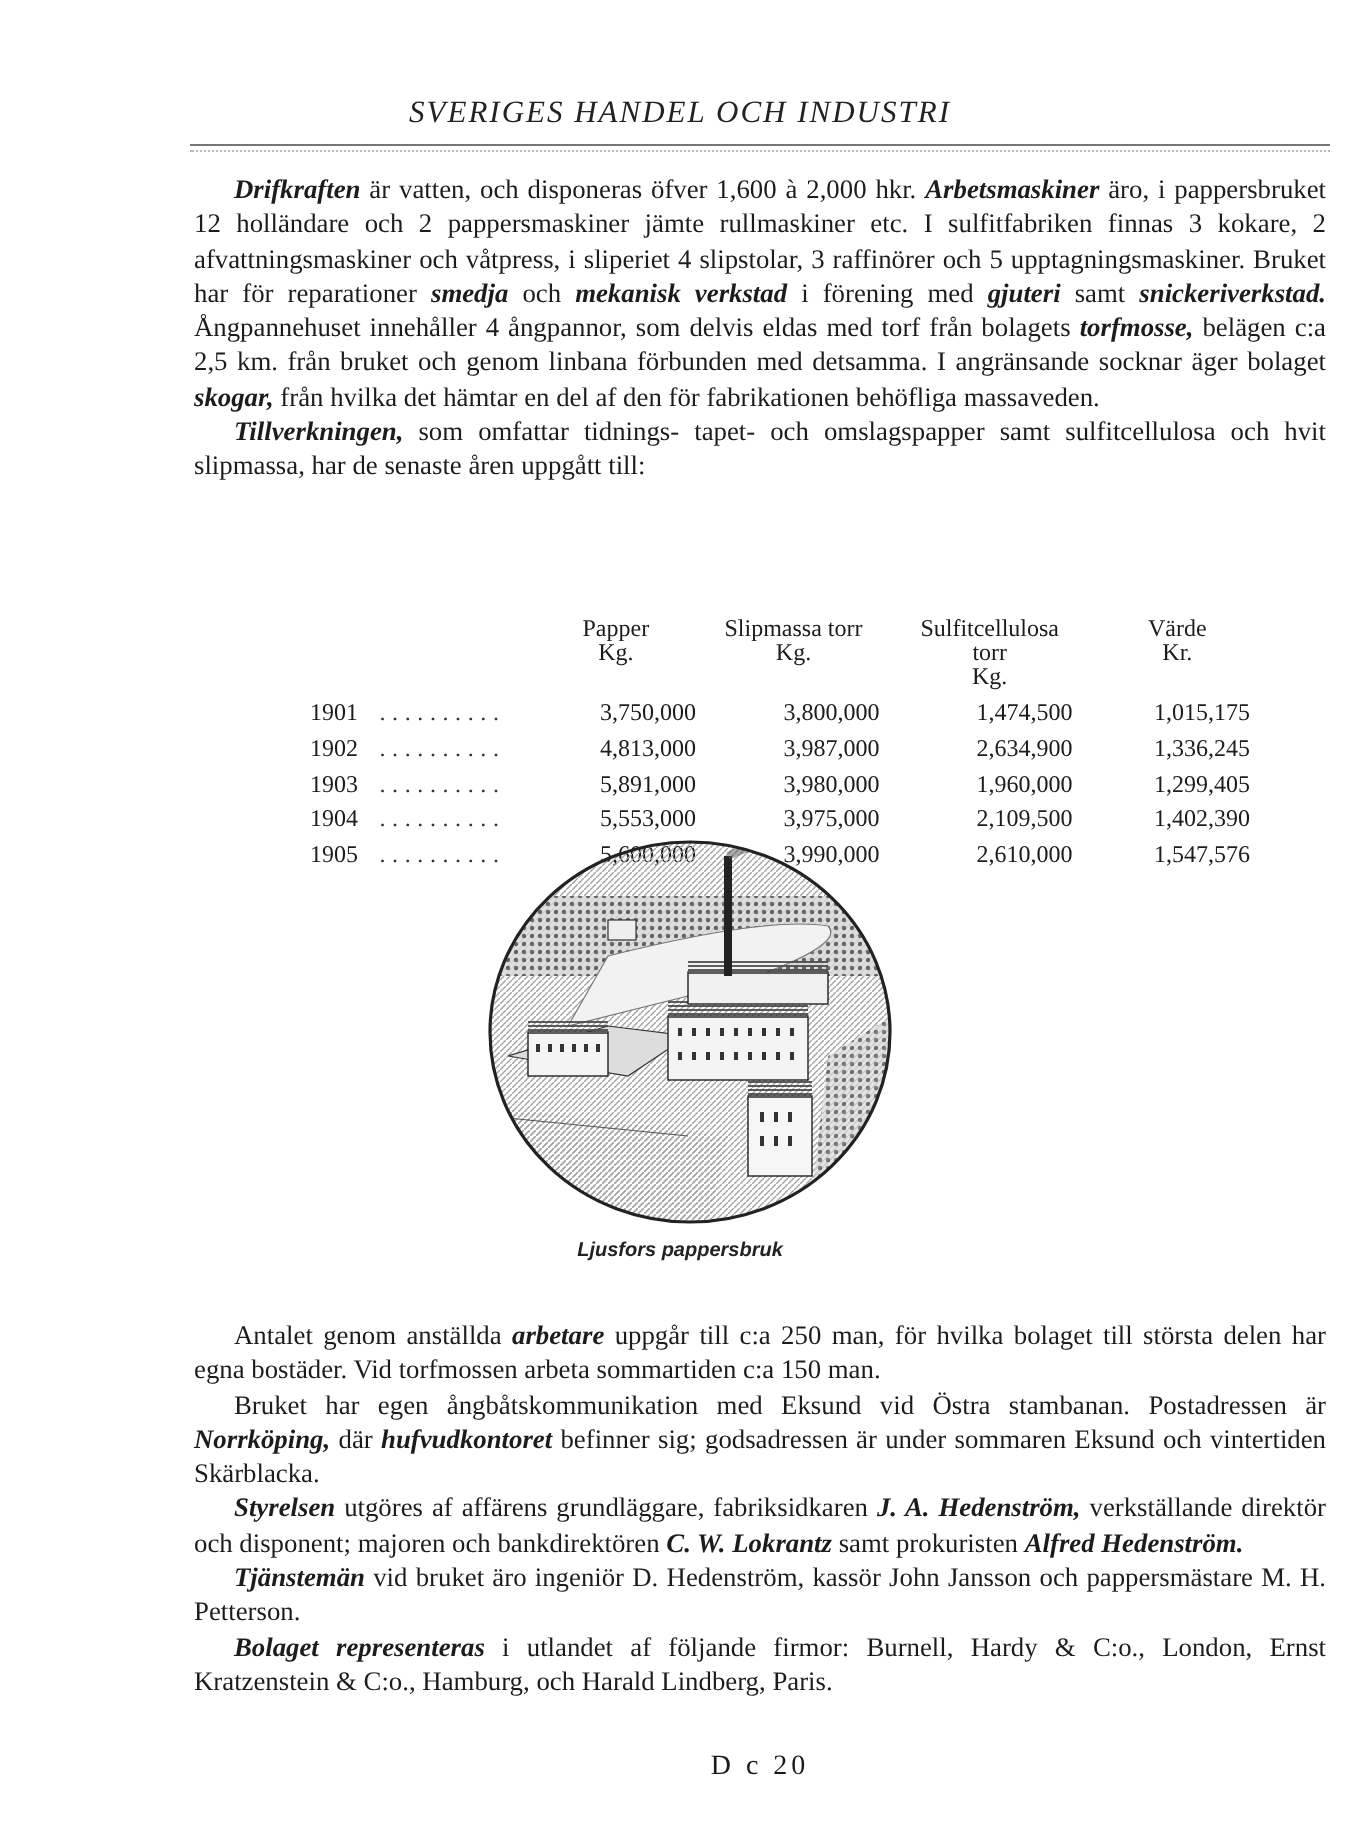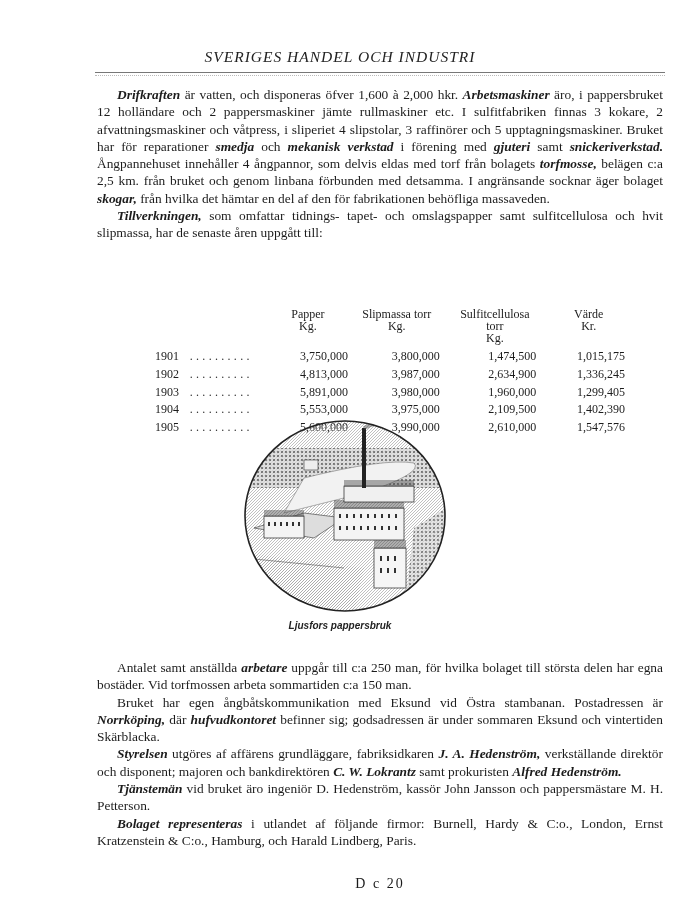--- a/index.html
+++ b/index.html
@@ -189,21 +189,21 @@
       <path d="M0 135 L120 150 L110 196 L0 196 Z" fill="url(#h1)"></path>
       <path d="M0 140 L100 150" stroke="#555" stroke-width="0.6"></path>
       <path d="M170 110 L202 90 L202 196 L160 196 Z" fill="url(#h3)" opacity="0.7"></path>
     </g>
     <ellipse cx="101" cy="98" rx="100" ry="95" fill="none" stroke="#222" stroke-width="1.6"></ellipse>
   </svg>
 
   <div class="caption">Ljusfors pappersbruk</div>
 
   <div class="text block2">
-    <p><span>Antalet samt anställda </span><span class="it">arbetare</span><span> uppgår till c:a 250 man, för hvilka bolaget till största delen har egna bostäder. Vid torfmossen arbeta sommartiden c:a 150 man.</span></p>
+    <p><span>Antalet genom anställda </span><span class="it">arbetare</span><span> uppgår till c:a 250 man, för hvilka bolaget till största delen har egna bostäder. Vid torfmossen arbeta sommartiden c:a 150 man.</span></p>
     <p><span>Bruket har egen ångbåtskommunikation med Eksund vid Östra stambanan. Postadressen är </span><span class="it">Norrköping,</span><span> där </span><span class="it">hufvudkontoret</span><span> befinner sig; godsadressen är under sommaren Eksund och vintertiden Skärblacka.</span></p>
     <p><span class="it">Styrelsen</span><span> utgöres af affärens grundläggare, fabriksidkaren </span><span class="it">J. A. Hedenström,</span><span> verkställande direktör och disponent; majoren och bankdirektören </span><span class="it">C. W. Lokrantz</span><span> samt prokuristen </span><span class="it">Alfred Hedenström.</span></p>
     <p><span class="it">Tjänstemän</span><span> vid bruket äro ingeniör D. Hedenström, kassör John Jansson och pappersmästare M. H. Petterson.</span></p>
     <p><span class="it">Bolaget representeras</span><span> i utlandet af följande firmor: Burnell, Hardy &amp; C:o., London, Ernst Kratzenstein &amp; C:o., Hamburg, och Harald Lindberg, Paris.</span></p>
   </div>
 
   <div class="folio">D c 20</div>
 </div>
 
 </body></html>

